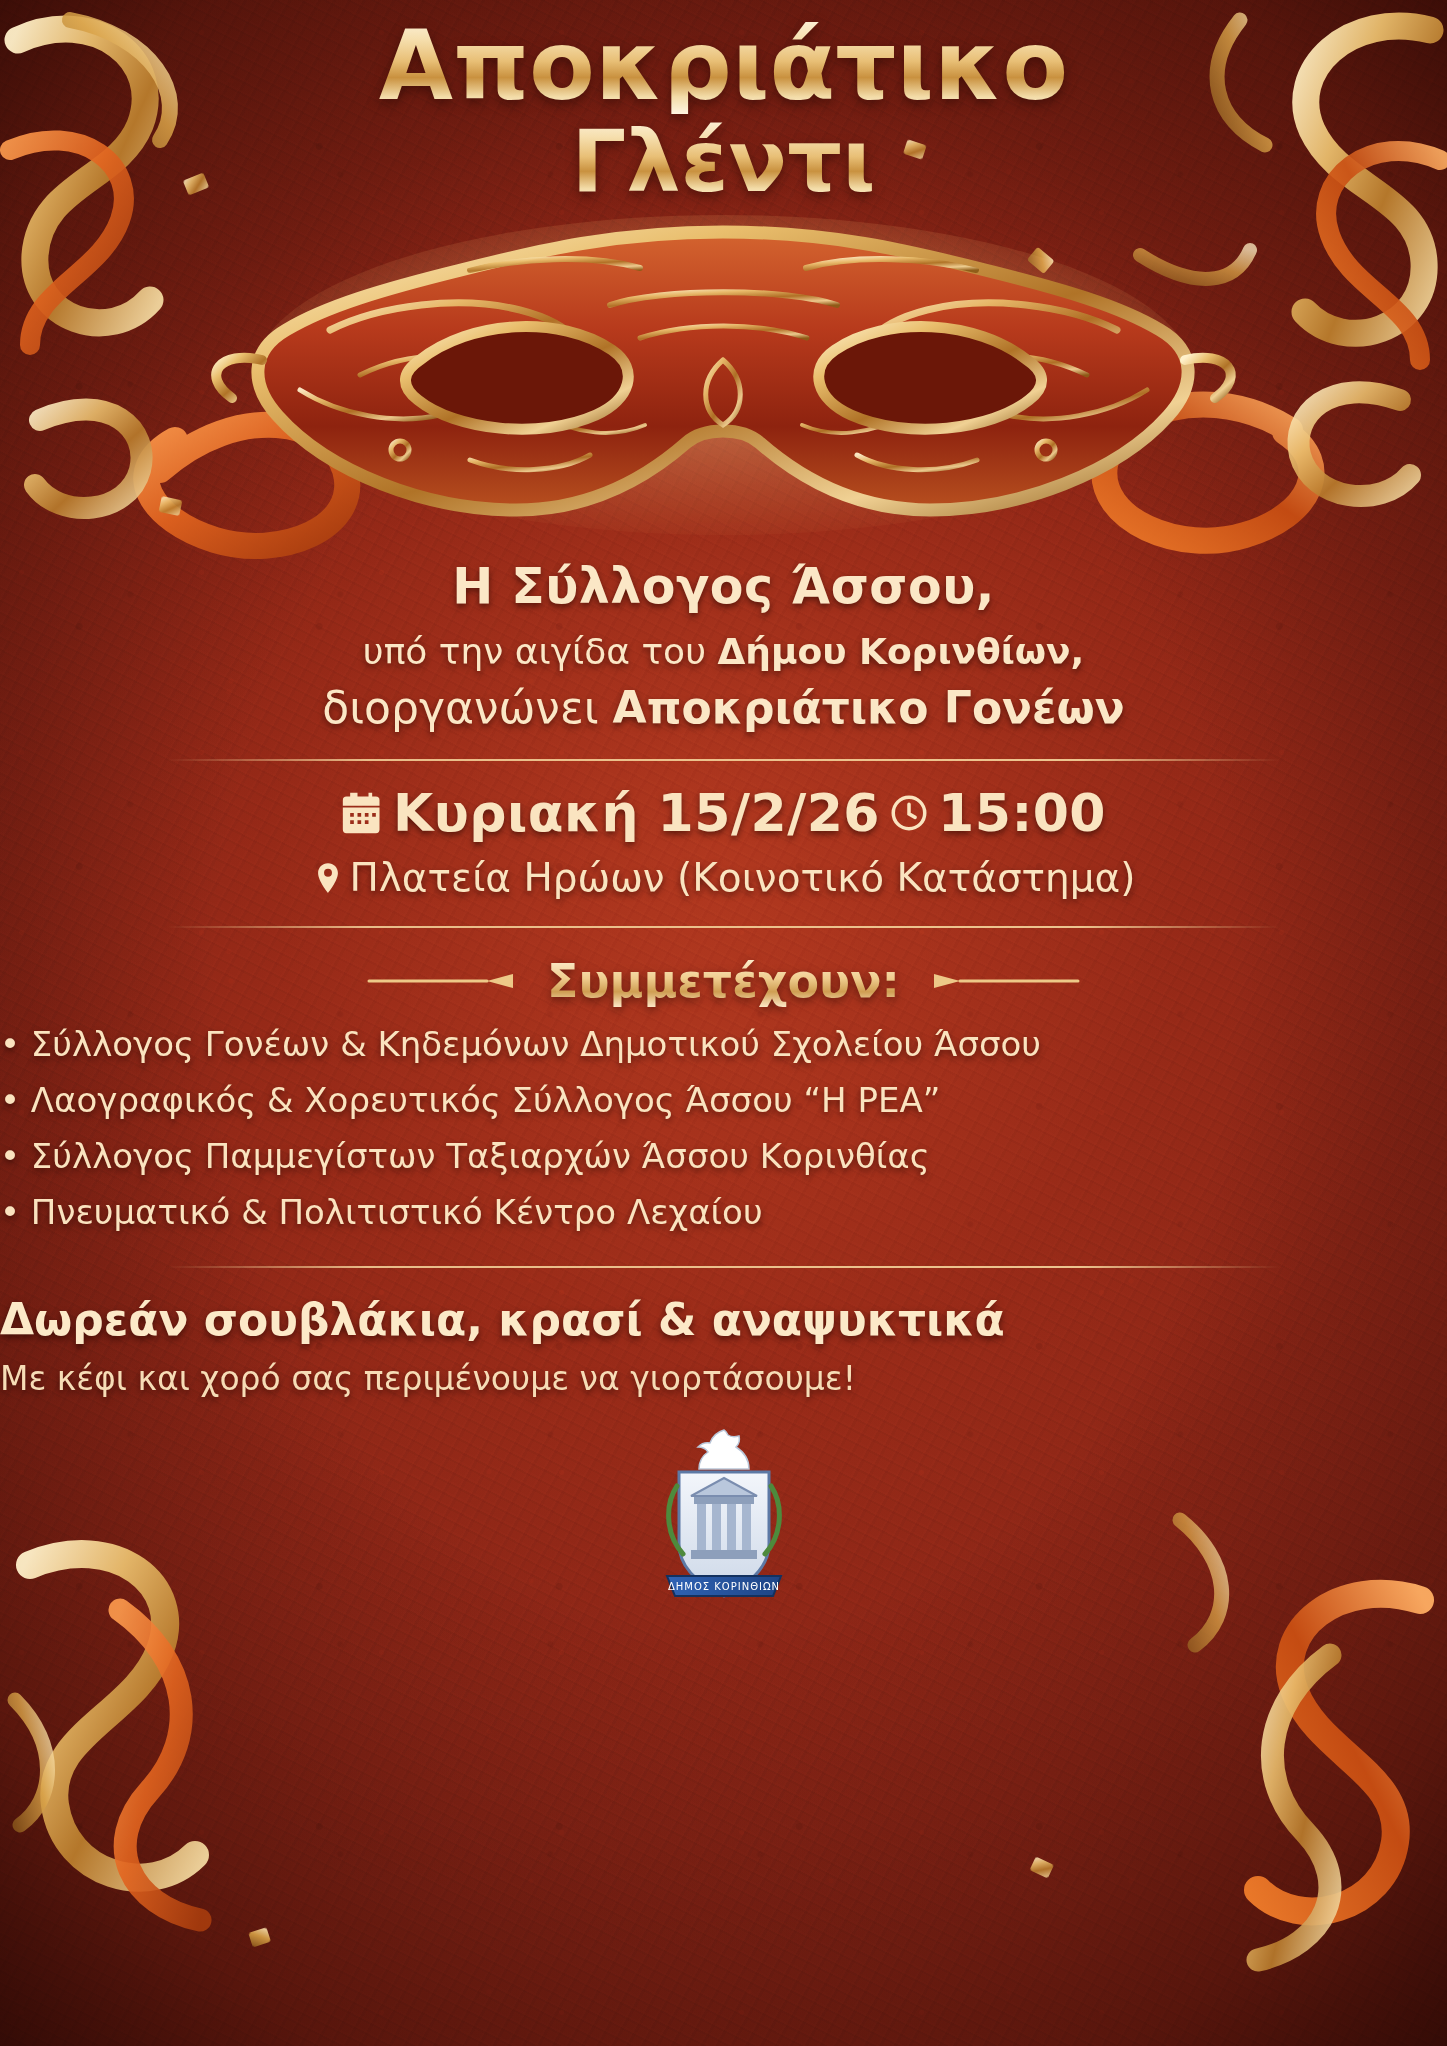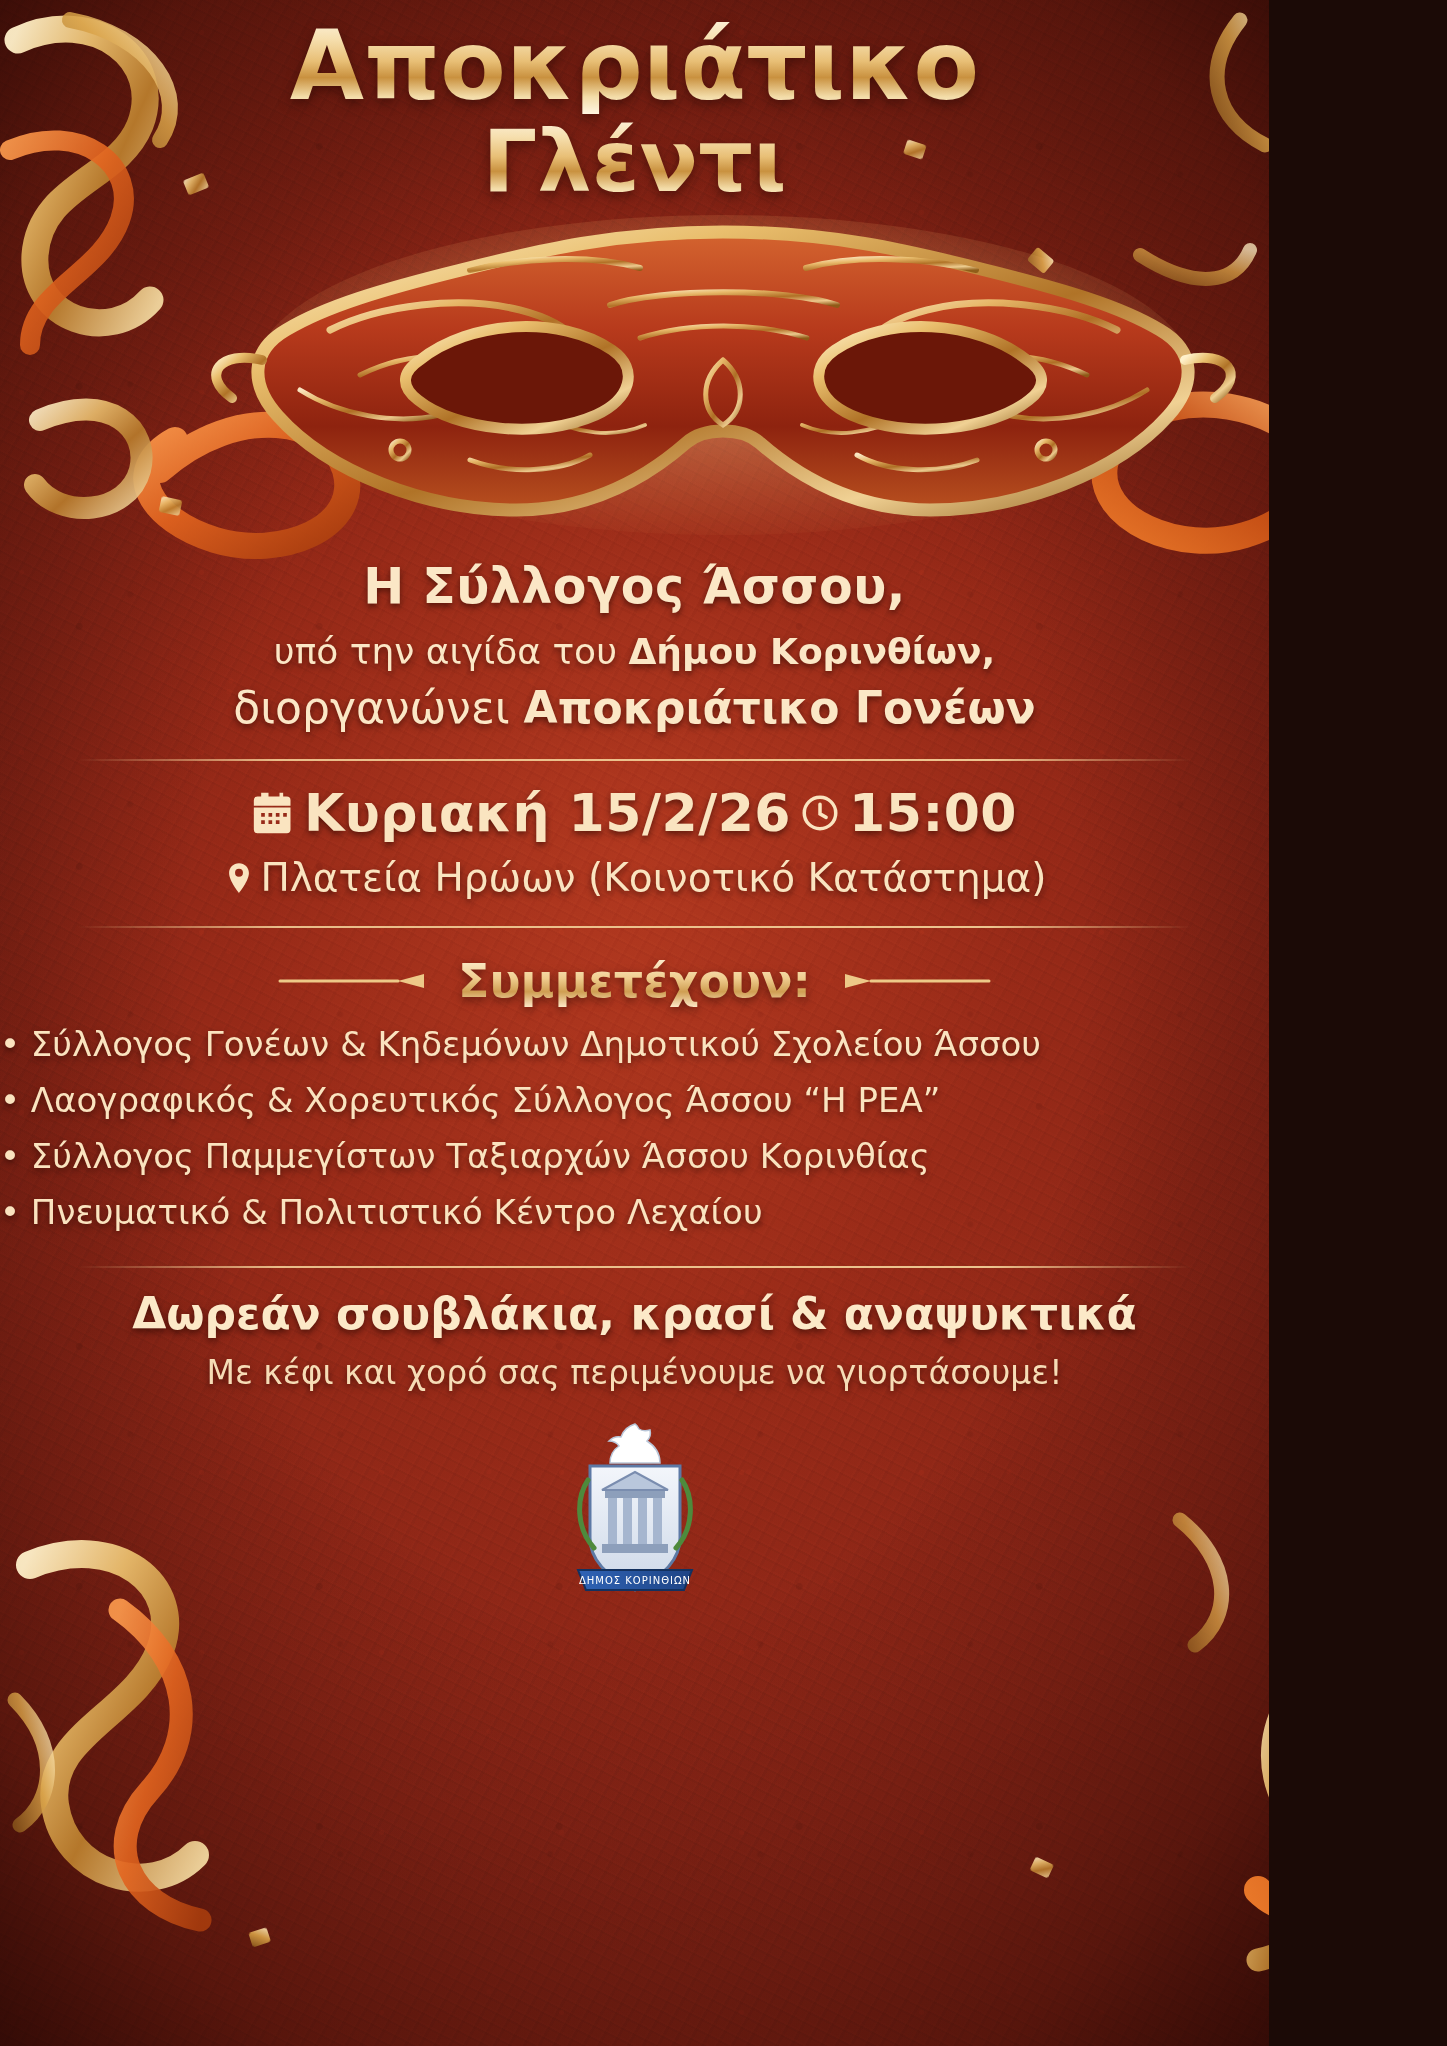--- a/index.html
+++ b/index.html
@@ -2,21 +2,21 @@
 <html lang="el"><head>
 <meta charset="utf-8">
 <style>
   html, body {
     margin: 0;
     padding: 0;
     background: #1b0a06;
   }
   #poster {
     position: relative;
-    width: 1269px;
+    width: 1447px;
     height: 2046px;
     overflow: hidden;
     font-family: "DejaVu Sans", "Liberation Sans", sans-serif;
     background:
       radial-gradient(ellipse 70% 55% at 50% 42%, rgba(190,62,34,0.55) 0%, rgba(150,38,20,0.35) 45%, rgba(110,22,12,0.15) 70%, rgba(80,14,8,0) 100%),
       radial-gradient(ellipse 120% 90% at 50% 50%, #a5331d 0%, #8d2617 45%, #6d1a0e 78%, #51120a 100%);
   }
   
   #texture {
     position: absolute;
@@ -142,22 +142,21 @@
     margin: 16px auto 0;
     padding: 0;
     list-style: none;
     text-align: left;
     color: #fae3bf;
     text-shadow: 0 3px 6px rgba(40,6,2,.6);
   }
   .participants li { font-size: 34px; margin-top: 16px; }
 
   .freebies {
-    text-align: center;
-    margin-top: 20px;
+    margin-top: 26px;
   }
   .freebies .big {
     font-size: 44px;
     font-weight: bold;
     color: #fce9c8;
     text-shadow: 0 3px 7px rgba(40,6,2,.65);
   }
   .freebies .small {
     font-size: 33px;
     margin-top: 14px;

